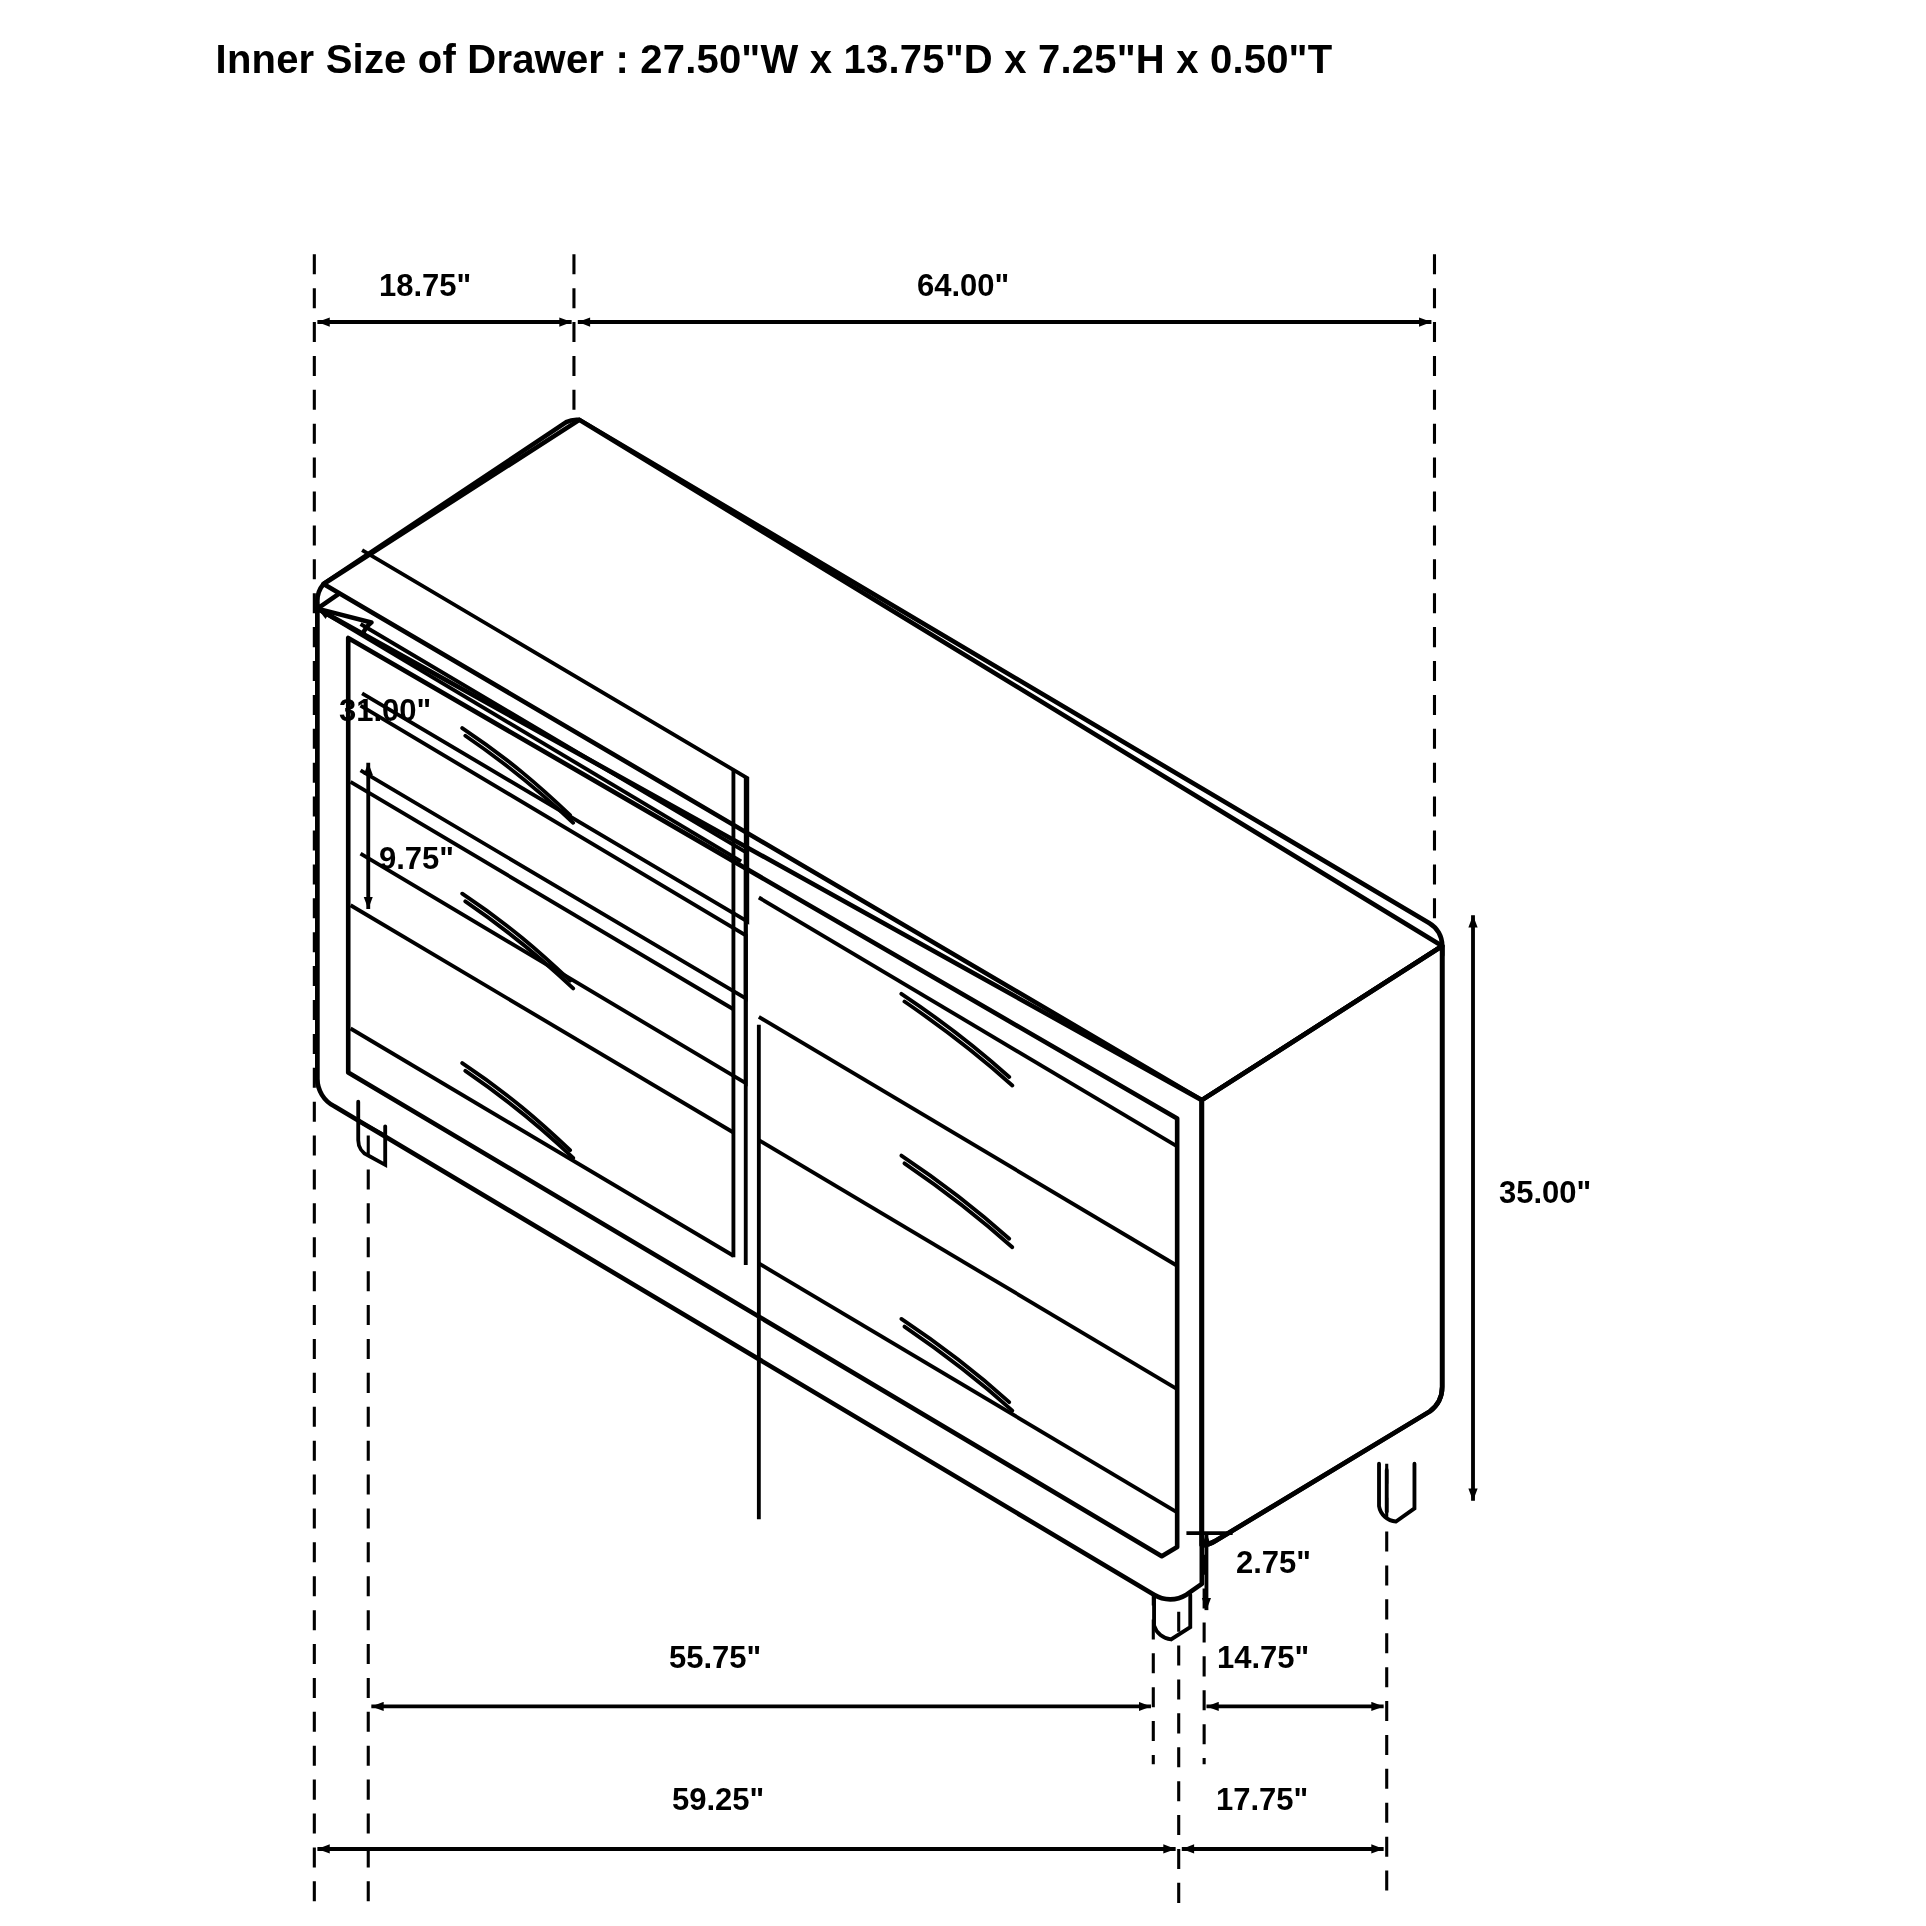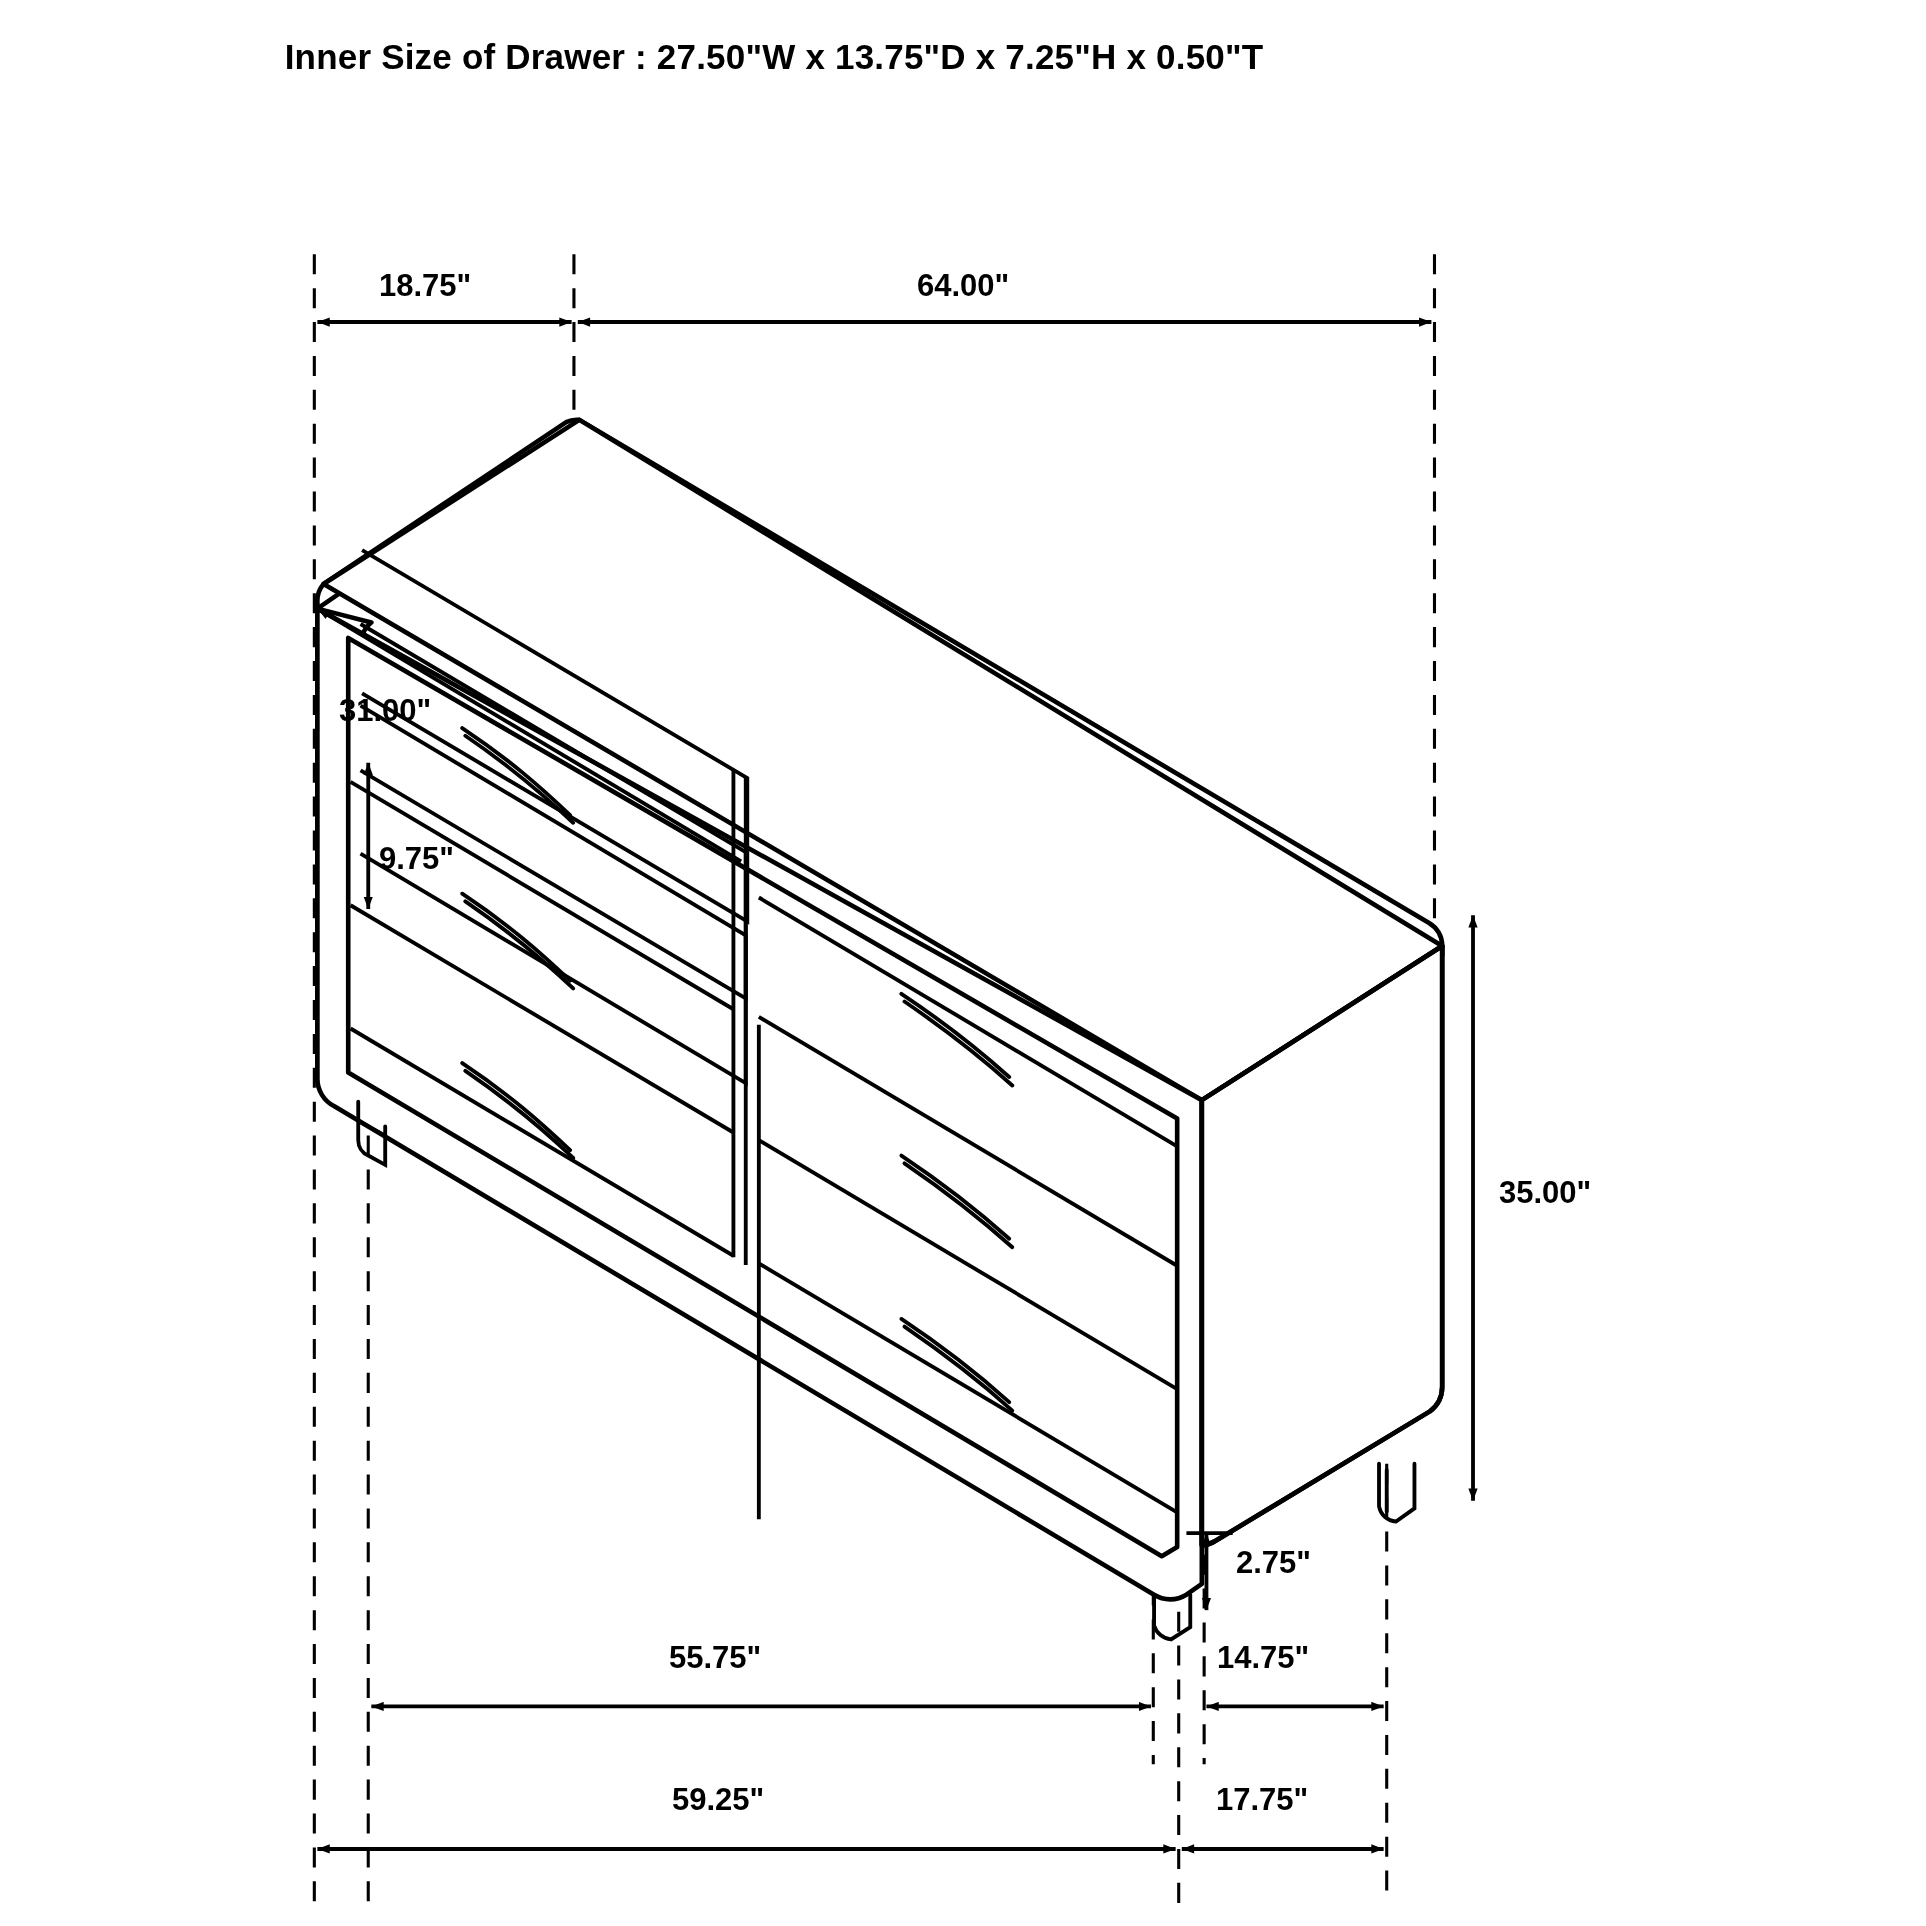--- a/index.html
+++ b/index.html
@@ -18,21 +18,21 @@
     position: relative;
     width: 1926px;
     height: 1926px;
   }
   #title {
     position: absolute;
     left: 0;
     top: 37px;
     width: 1548px;
     text-align: center;
-    font-size: 35px;
+    font-size: 40px;
     font-weight: bold;
     letter-spacing: 0.2px;
   }
   svg#drawing {
     position: absolute;
     left: 0;
     top: 0;
     width: 1926px;
     height: 1926px;
   }

